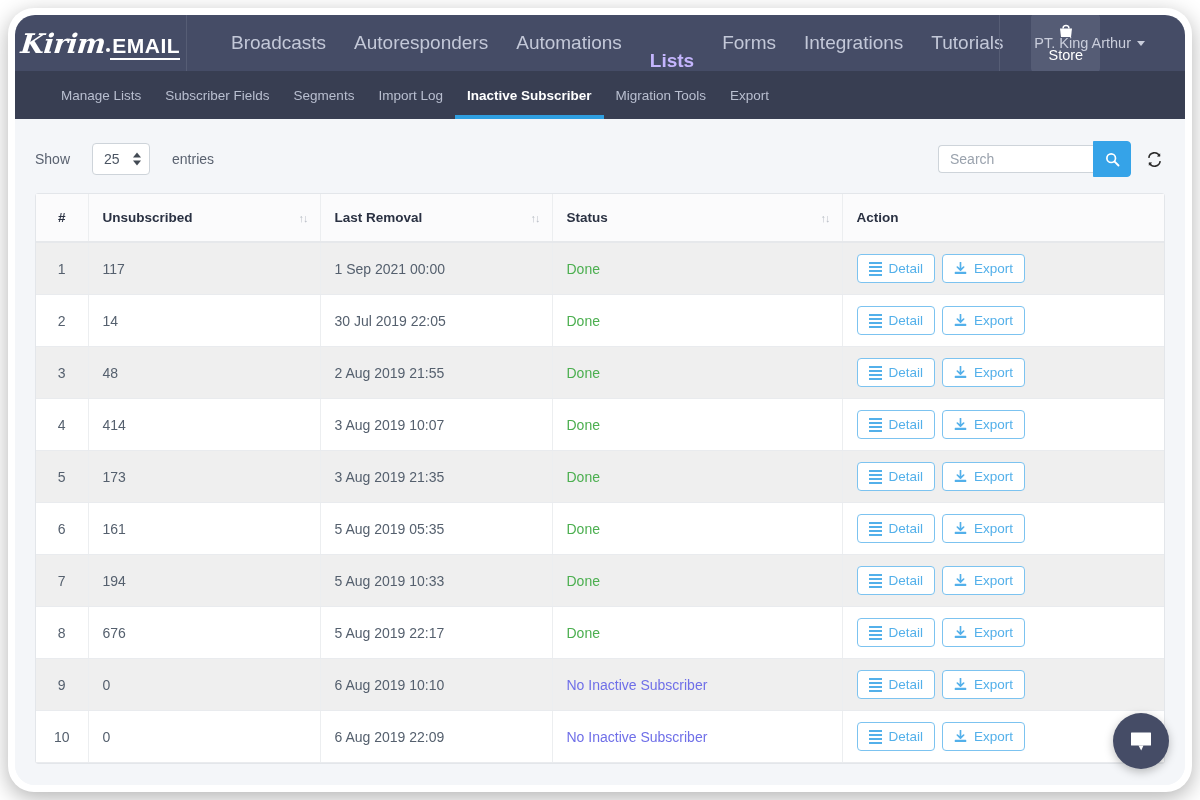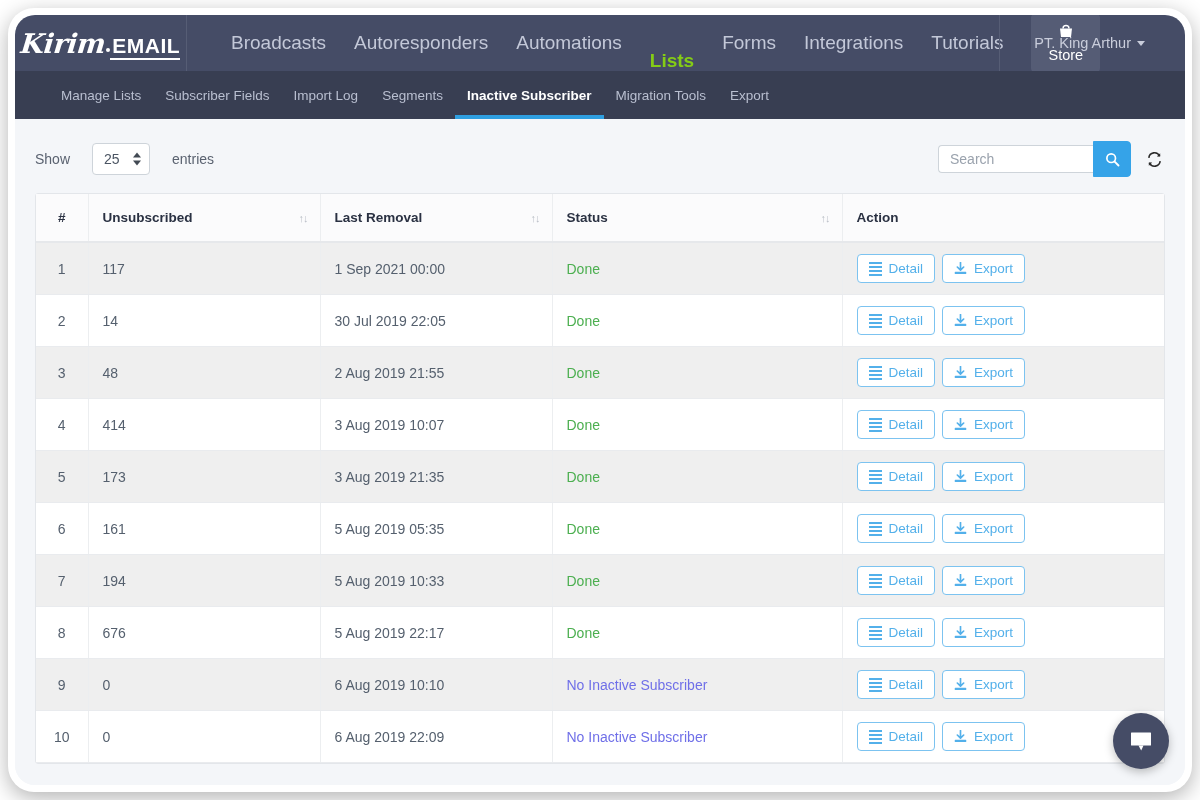--- a/index.html
+++ b/index.html
@@ -89,21 +89,21 @@
     position: relative;
     color: #c3c8d8;
     font-size: 19px;
     padding: 0 14px;
     height: 100%;
     display: flex;
     align-items: center;
     cursor: pointer;
     white-space: nowrap;
   }
-  .nav-link.active { color: #84cc16; font-weight: 700; margin-top: 36px; }
+  .nav-link.active { color: #c4b5fd; font-weight: 700; margin-top: 36px; }
   .nav-link.active::after {
     content: "";
     position: absolute;
     left: 13px; right: 13px; bottom: 0;
     height: 4px;
     background: #2f9fe0;
     border-radius: 2px 2px 0 0;
   }
 
   #store-button {
@@ -393,22 +393,22 @@
 
       <div id="account-area">
         <span id="account-name">PT. King Arthur</span>
         <span class="caret"></span>
       </div>
     </div>
 
     <div id="subbar">
       <div class="subnav-link">Manage Lists</div>
       <div class="subnav-link">Subscriber Fields</div>
+      <div class="subnav-link">Segments</div>
       <div class="subnav-link">Import Log</div>
-      <div class="subnav-link">Segments</div>
       <div class="subnav-link active">Inactive Subscriber</div>
       <div class="subnav-link">Migration Tools</div>
       <div class="subnav-link">Export</div>
 
     </div>
 
     <div id="content">
 
       <div id="table-controls">
         <div id="length-control">

